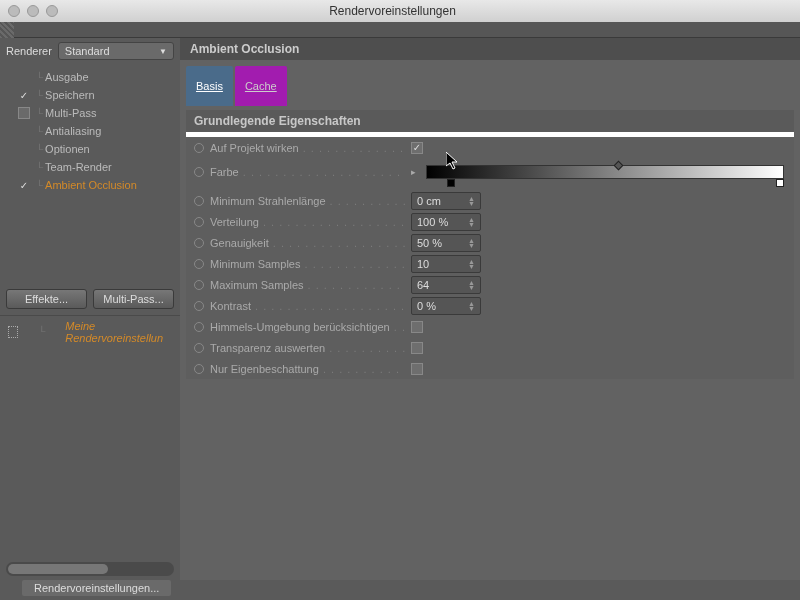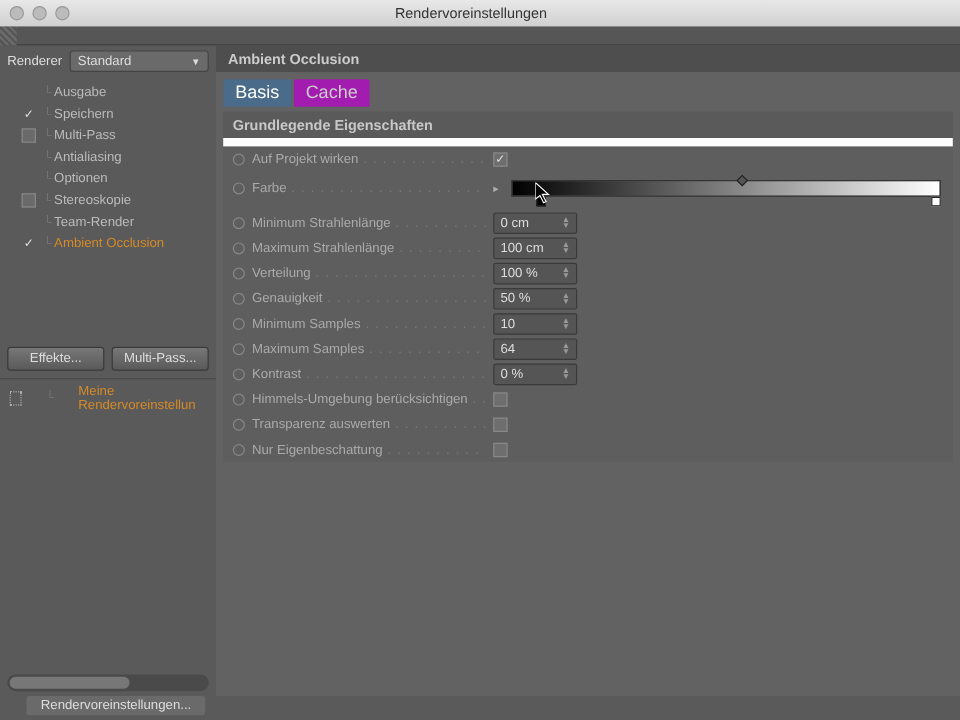--- a/index.html
+++ b/index.html
@@ -25,36 +25,36 @@
 .tree-row { display: flex; align-items: center; height: 18px; padding-left: 18px; color: #bbb; font-size: 11px; }
 .tree-row .cb { width: 12px; height: 12px; margin-right: 6px; display: flex; align-items: center; justify-content: center; }
 .tree-row .cb.box { border: 1px solid #888; background: #6a6a6a; }
 .tree-row .cb.check::after { content: '✓'; font-size: 10px; color: #ddd; }
 .tree-row .branch { color: #777; margin-right: 2px; font-size: 10px; }
 .tree-row.selected .label { color: #d48a28; }
 
 .sidebar-buttons { display: flex; gap: 6px; padding: 6px; }
 .sbtn { flex: 1; height: 20px; background: linear-gradient(#777,#5a5a5a); border: 1px solid #3a3a3a; border-radius: 3px; color: #ddd; font-size: 11px; display: flex; align-items: center; justify-content: center; }
 
-.my-settings { display: flex; align-items: center; padding: 4px 8px; gap: 20px; border-top: 1px solid #4a4a4a; }
+.my-settings { display: flex; align-items: center; padding: 4px 8px; gap: 20px; border-top: 1px solid #4a4a4a; font-style: italic; }
 .my-icon { width: 12px; height: 12px; border: 1px dotted #aaa; }
 .my-settings .lbl { color: #d48a28; font-size: 11px; }
 
 .bottom-scroll { height: 14px; background: #4a4a4a; margin: 4px 6px; border-radius: 7px; position: relative; }
 .bottom-scroll .thumb { position: absolute; left: 2px; top: 2px; width: 100px; height: 10px; background: #777; border-radius: 5px; }
 
 .content { flex: 1; background: #626262; display: flex; flex-direction: column; }
 .content-title { background: #4e4e4e; color: #ccc; font-size: 12px; font-weight: bold; padding: 4px 10px; }
 .tabs { display: flex; padding: 6px 6px 0 6px; gap: 2px; }
-.tab { padding: 3px 10px; font-size: 15px; border-radius: 2px 2px 0 0; }
+.tab { padding: 14px 10px; font-size: 11px; border-radius: 2px 2px 0 0; text-decoration: underline; }
 .tab.active { background: #4a6b8a; color: #fff; }
 .tab.inactive { background: #a21caf; color: #ccc; }
 
 .group { margin: 4px 6px; background: #5e5e5e; }
-.group-header { background: #5a5a5a; color: #c8c8c8; font-size: 12px; font-weight: bold; padding: 4px 8px; border-bottom: 7px solid #ffffff; }
+.group-header { background: #5a5a5a; color: #c8c8c8; font-size: 12px; font-weight: bold; padding: 4px 8px; border-bottom: 5px solid #ffffff; }
 .prop-row { display: flex; align-items: center; height: 21px; padding-left: 8px; gap: 6px; }
 .radio { width: 10px; height: 10px; border: 1px solid #888; border-radius: 50%; flex-shrink: 0; }
 .prop-label { color: #aaa; font-size: 11px; width: 195px; overflow: hidden; white-space: nowrap; }
 .prop-label::after { content: " . . . . . . . . . . . . . . . . . . . . . . . . . . . . . ."; color: #7a7a7a; letter-spacing: 1px; }
 .checkbox { width: 12px; height: 12px; border: 1px solid #888; background: #6e6e6e; display: flex; align-items: center; justify-content: center; margin-left: 0; }
 .checkbox.checked::after { content: '✓'; font-size: 10px; color: #ddd; }
 .num-input { width: 70px; height: 18px; background: #555; border: 1px solid #3a3a3a; border-radius: 2px; color: #ddd; font-size: 11px; padding: 0 5px; display: flex; align-items: center; justify-content: space-between; }
 .spinner { font-size: 7px; color: #999; line-height: 5px; }
 
 .gradient-row { height: 28px; margin-bottom:4px; }
@@ -116,25 +116,20 @@
           <span class="cb"></span>
           <span class="branch">└</span>
           <span class="label">Antialiasing</span>
         </div>
       <div class="tree-row">
           <span class="cb"></span>
           <span class="branch">└</span>
           <span class="label">Optionen</span>
         </div>
       <div class="tree-row">
-          <span class="cb box"></span>
-          <span class="branch">└</span>
-          <span class="label">Stereoskopie</span>
-        </div>
-      <div class="tree-row">
           <span class="cb"></span>
           <span class="branch">└</span>
           <span class="label">Team-Render</span>
         </div>
       <div class="tree-row selected">
           <span class="cb check"></span>
           <span class="branch">└</span>
           <span class="label">Ambient Occlusion</span>
         </div>
     </div>
@@ -185,28 +180,20 @@
       <div class="prop-row">
         <div class="radio"></div>
         <div class="prop-label">Minimum Strahlenlänge</div>
         <div class="num-input">
             <span>0 cm</span>
             <span class="spinner">▲<br>▼</span>
           </div>
       </div>
       <div class="prop-row">
         <div class="radio"></div>
-        <div class="prop-label">Maximum Strahlenlänge</div>
-        <div class="num-input">
-            <span>100 cm</span>
-            <span class="spinner">▲<br>▼</span>
-          </div>
-      </div>
-      <div class="prop-row">
-        <div class="radio"></div>
         <div class="prop-label">Verteilung</div>
         <div class="num-input">
             <span>100 %</span>
             <span class="spinner">▲<br>▼</span>
           </div>
       </div>
       <div class="prop-row">
         <div class="radio"></div>
         <div class="prop-label">Genauigkeit</div>
         <div class="num-input">

